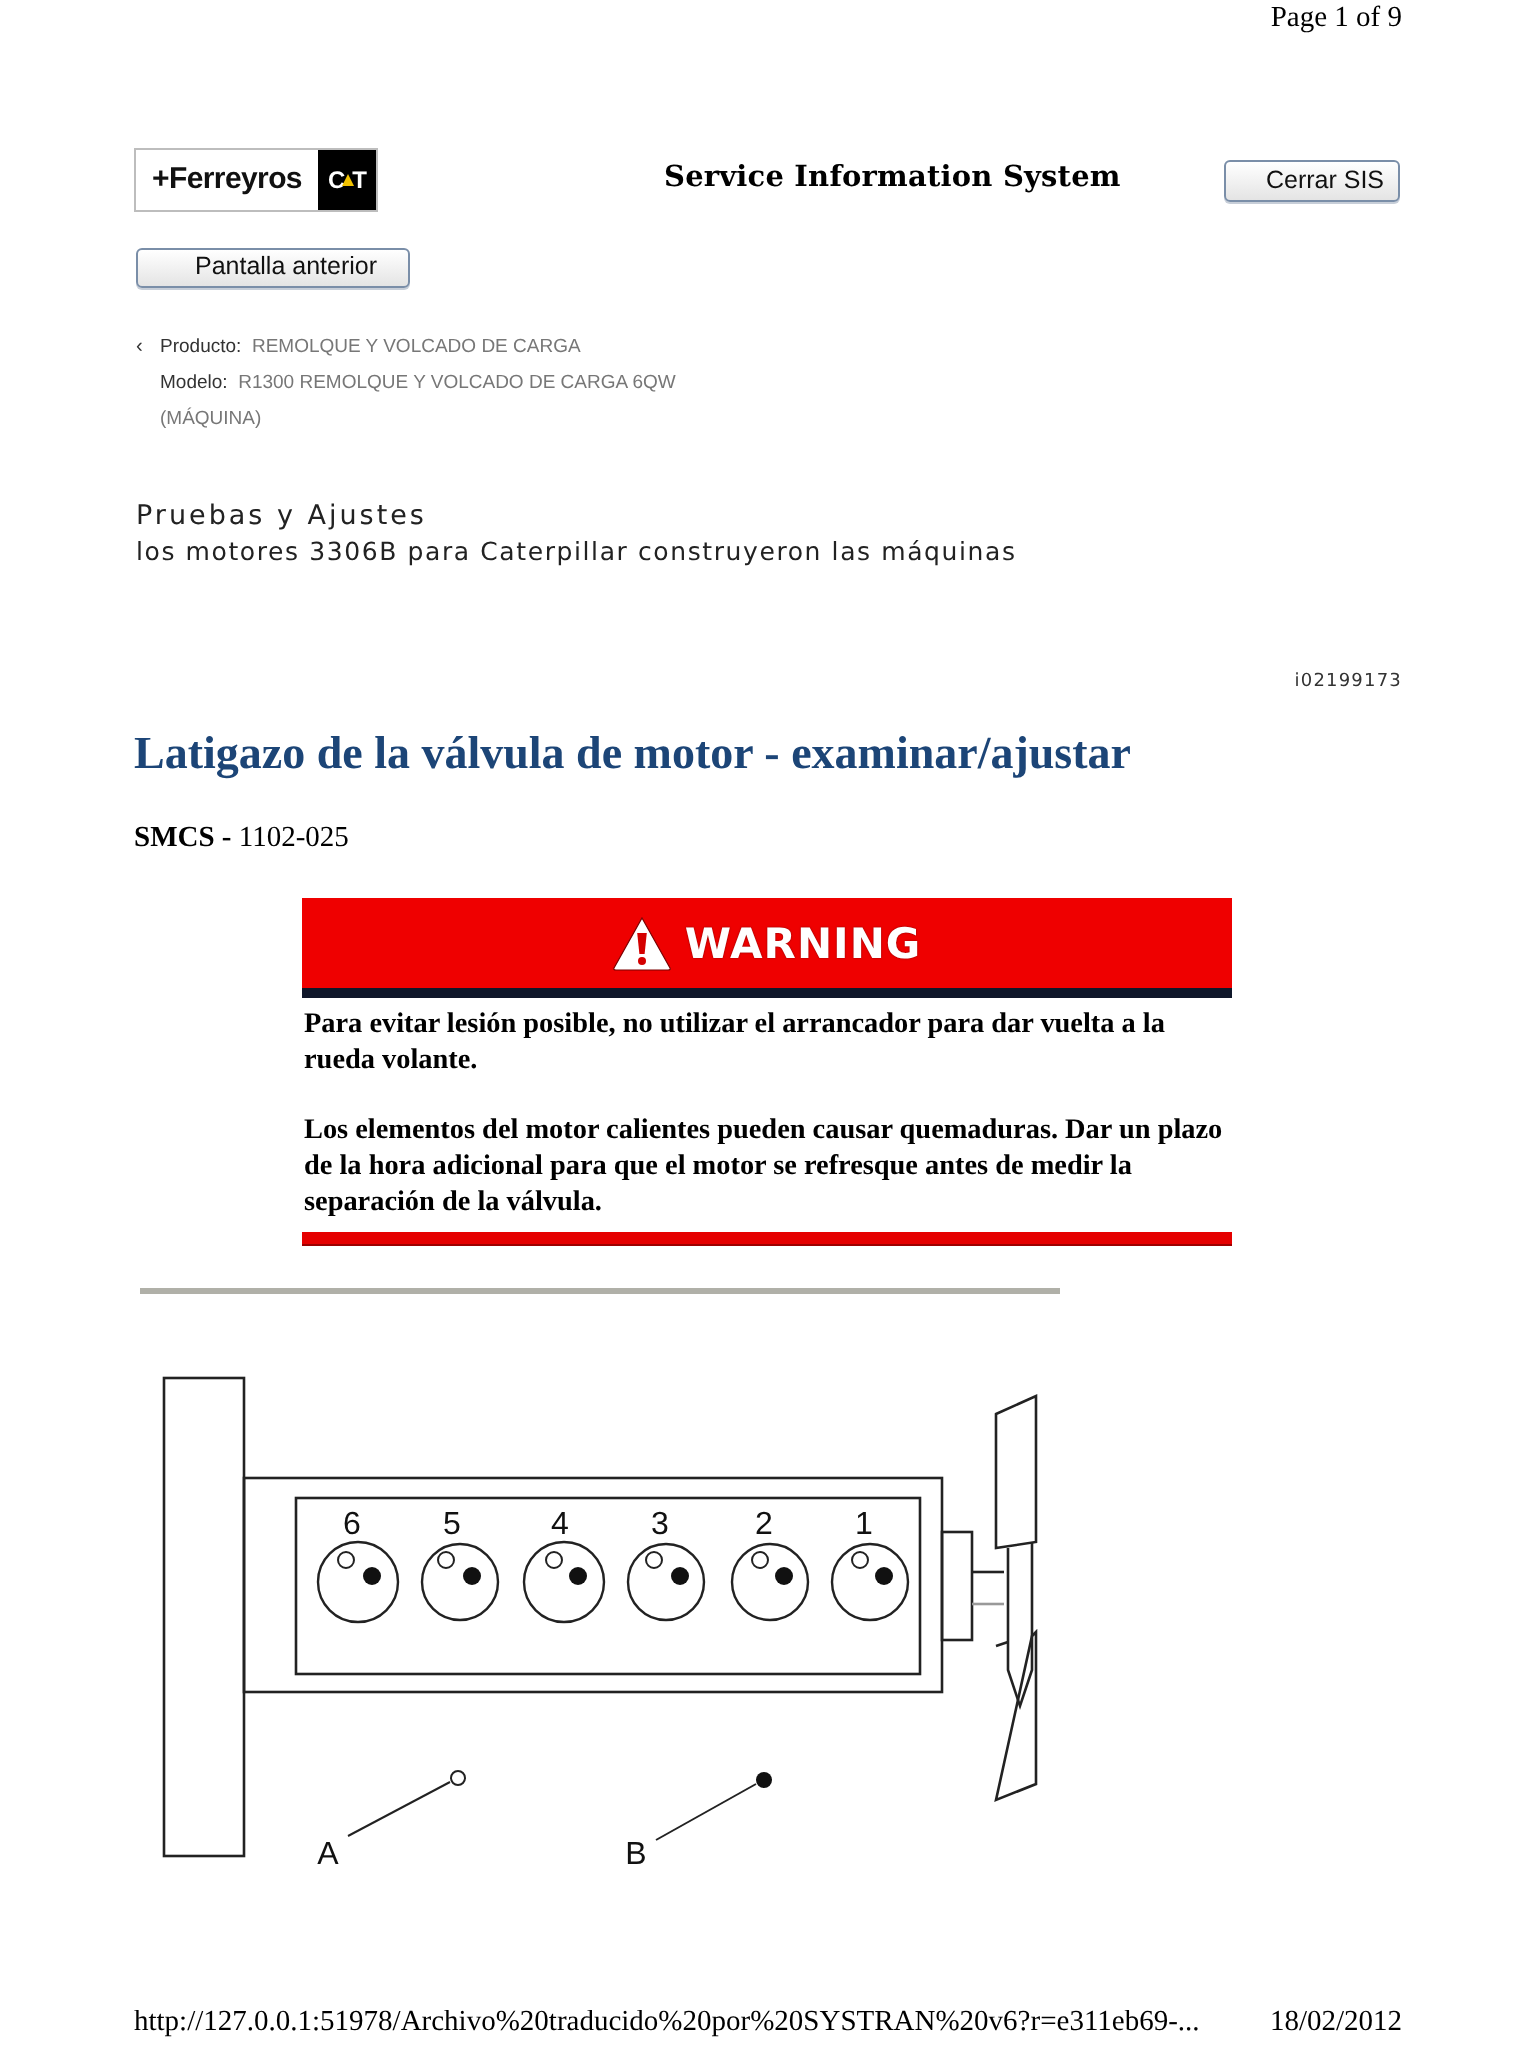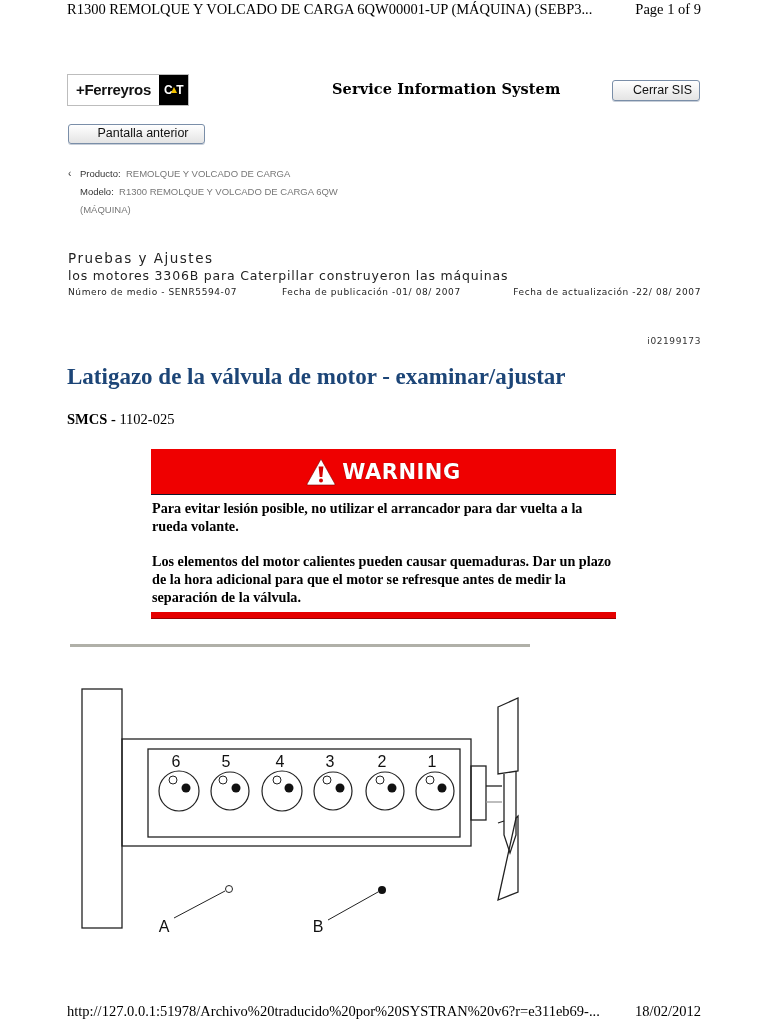--- a/index.html
+++ b/index.html
@@ -32,42 +32,41 @@
   .meta .facts { position: relative; height: 14px; font-size: 9px; letter-spacing: 0.6px; margin-top: 2px; }
   .meta .facts span { position: absolute; top: 0; white-space: nowrap; }
 
   .docid { position: absolute; right: 67px; top: 336px; font-family: "DejaVu Sans", sans-serif; font-size: 9px; letter-spacing: 0.6px; color: #333; }
 
   .main-title { position: absolute; left: 67px; top: 364px; font-family: "Liberation Serif", serif; font-weight: bold; font-size: 23px; color: #1c4577; white-space: nowrap; }
   .smcs { position: absolute; left: 67px; top: 411px; font-family: "Liberation Serif", serif; font-size: 14.5px; white-space: nowrap; }
   .smcs b { font-weight: bold; }
 
   .warning { position: absolute; left: 151px; top: 449px; width: 465px; }
-  .warning .banner { height: 45px; background: #ef0000; border-bottom: 1px solid #0f172a; position: relative; text-align: center; }
+  .warning .banner { height: 45px; background: #ef0000; border-bottom: 5px solid #0f172a; position: relative; text-align: center; }
   .warning .banner .inner { display: inline-flex; align-items: center; height: 45px; gap: 6px; }
   .warning .banner .word { font-family: "DejaVu Sans", sans-serif; font-weight: bold; font-size: 21px; color: #fff; letter-spacing: 0.5px; text-shadow: 0 0 1px #7a0000; }
   .warning .body { font-family: "Liberation Serif", serif; font-weight: bold; font-size: 14.2px; line-height: 18px; padding-top: 4px; }
   .warning .body p { margin: 0 0 17px 1px; }
   .warning .body p:last-child { margin-bottom: 6px; }
   .warning .bottom-bar { height: 6px; background: #e50000; border-bottom: 1px solid #9d0000; }
 
   .rule { position: absolute; left: 70px; top: 644px; width: 460px; height: 3px; background: #b0b0a8; }
 
   .diagram { position: absolute; left: 70px; top: 680px; width: 480px; height: 260px; }
   .diagram svg { width: 480px; height: 260px; display: block; }
 
   .print-footer { position: absolute; left: 67px; top: 1003px; width: 634px; font-family: "Liberation Serif", serif; font-size: 14.5px; }
   .print-footer .url { position: absolute; left: 0; top: 0; white-space: nowrap; }
   .print-footer .date { position: absolute; right: 0; top: 0; white-space: nowrap; }
 </style>
 </head>
 <body>
 
 <div class="print-header">
-  <span class="doc-title">R1300 REMOLQUE Y VOLCADO DE CARGA 6QW00001-UP (MÁQUINA) (SEBP3...</span>
   <span class="page-num">Page 1 of 9</span>
 </div>
 
 <div class="logo-box">
   <span class="ferreyros">
     <span>+</span><span>Ferreyros</span>
   </span>
   <span class="cat">C<span class="tri"></span>T</span>
 </div>
 
@@ -82,25 +81,20 @@
   </div>
   <div class="row indent">
     <span class="lbl">Modelo:</span>&nbsp; <span>R1300 REMOLQUE Y VOLCADO DE CARGA 6QW</span>
   </div>
   <div class="row indent">(MÁQUINA)</div>
 </div>
 
 <div class="meta">
   <div class="section">Pruebas y Ajustes</div>
   <div class="engine">los motores 3306B para Caterpillar construyeron las máquinas</div>
-  <div class="facts">
-    <span style="left:0">Número de medio - SENR5594-07</span>
-    <span style="left:214px">Fecha de publicación -01/ 08/ 2007</span>
-    <span style="right:0">Fecha de actualización -22/ 08/ 2007</span>
-  </div>
 </div>
 
 <div class="docid">i02199173</div>
 
 <div class="main-title">Latigazo de la válvula de motor - examinar/ajustar</div>
 <div class="smcs"><b>SMCS -</b> <span>1102-025</span></div>
 
 <div class="warning">
   <div class="banner">
     <div class="inner">

